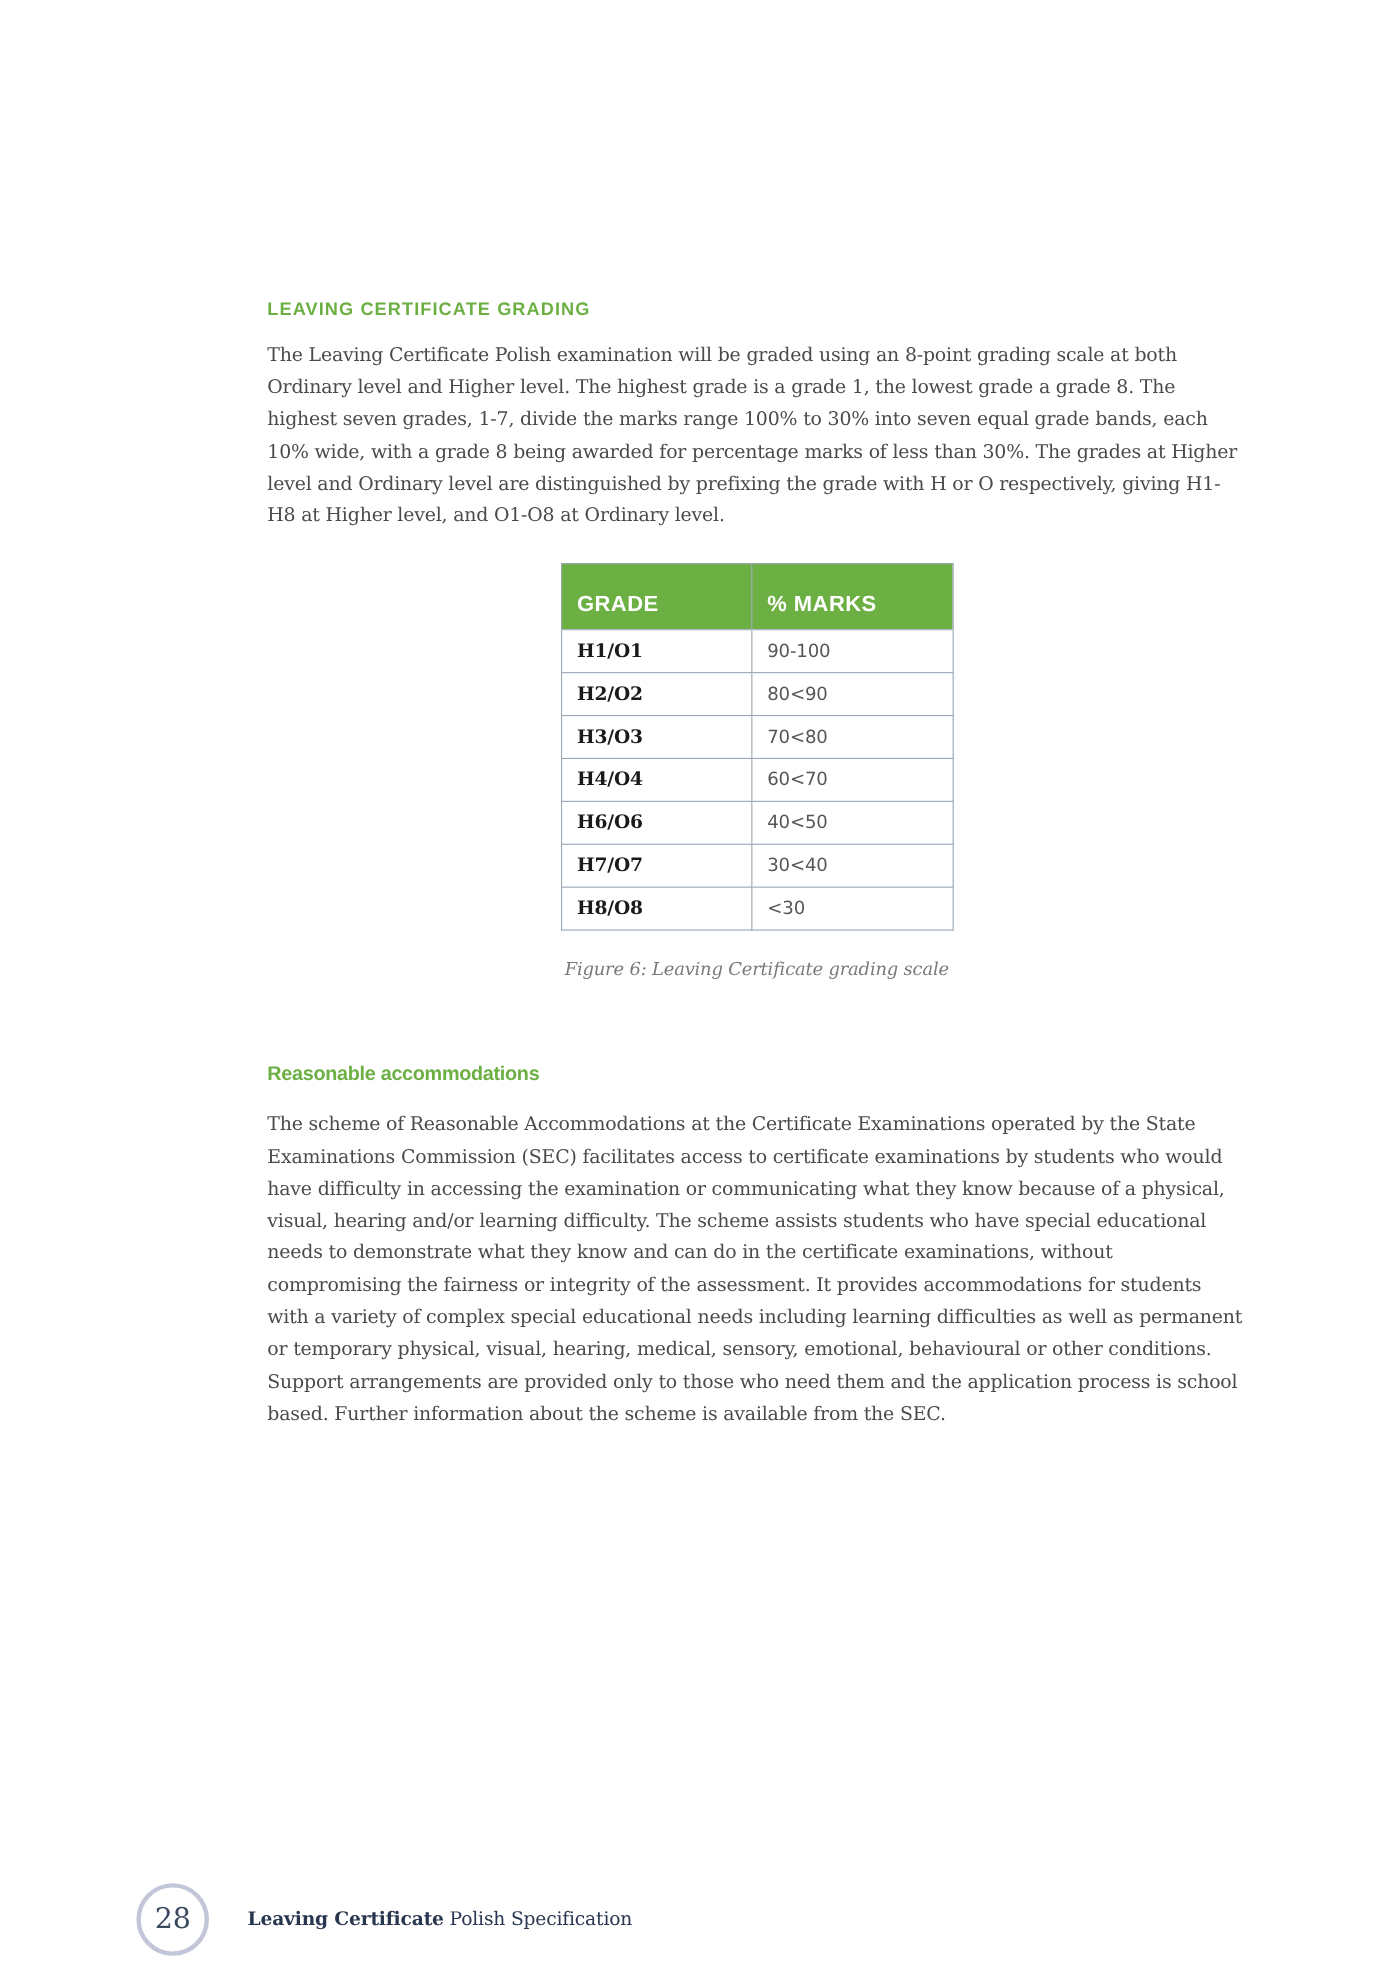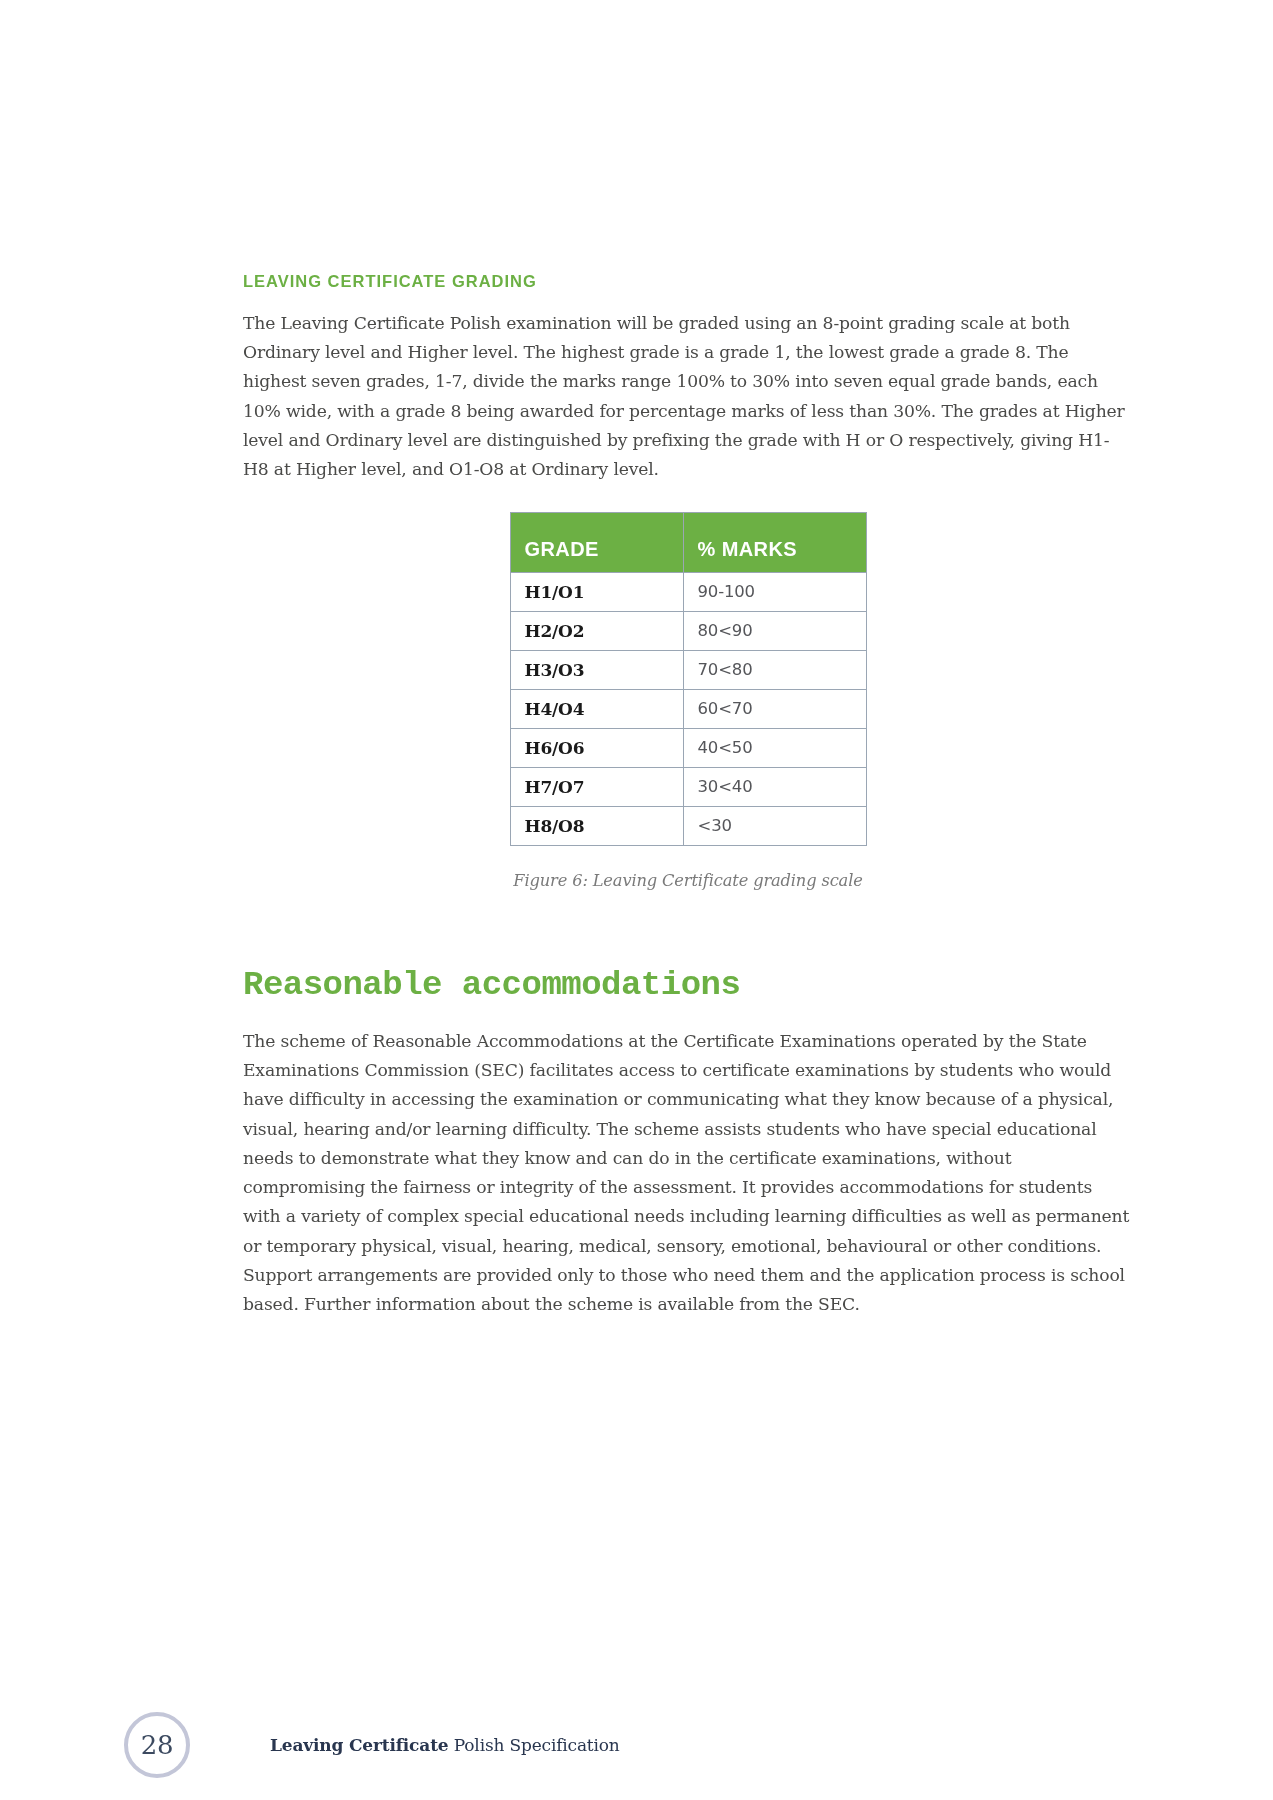--- a/index.html
+++ b/index.html
@@ -109,23 +109,23 @@
     text-align: center;
     font-family: "DejaVu Serif", serif;
     font-style: italic;
     font-size: 16.3px;
     color: #7a7a7a;
     letter-spacing: -0.01em;
   }
 
   
   .section-heading {
-    font-family: Liberation Mono, monospace;
-    font-weight: bold;
-    font-size: 34px;
+    font-family: Liberation Sans, sans-serif;
+    font-weight: bold;
+    font-size: 18px;
     color: #6cb044;
     margin: 76px 0 22px 0;
     letter-spacing: -0.015em;
     line-height: 1.15;
   }
 
   
   .footer {
     position: absolute;
     left: 124px;
@@ -143,21 +143,21 @@
     justify-content: center;
     box-sizing: border-box;
   }
   .page-number {
     font-family: "DejaVu Serif", serif;
     font-size: 26px;
     color: #3c4a60;
     letter-spacing: -0.01em;
   }
   .footer-label {
-    margin-left: 80px;
+    margin-left: 35px;
     font-family: "DejaVu Serif", serif;
     font-size: 17px;
     color: #29364f;
     letter-spacing: -0.01em;
     white-space: nowrap;
   }
   .footer-label b {
     font-weight: bold;
   }
   .footer-label span.light {

